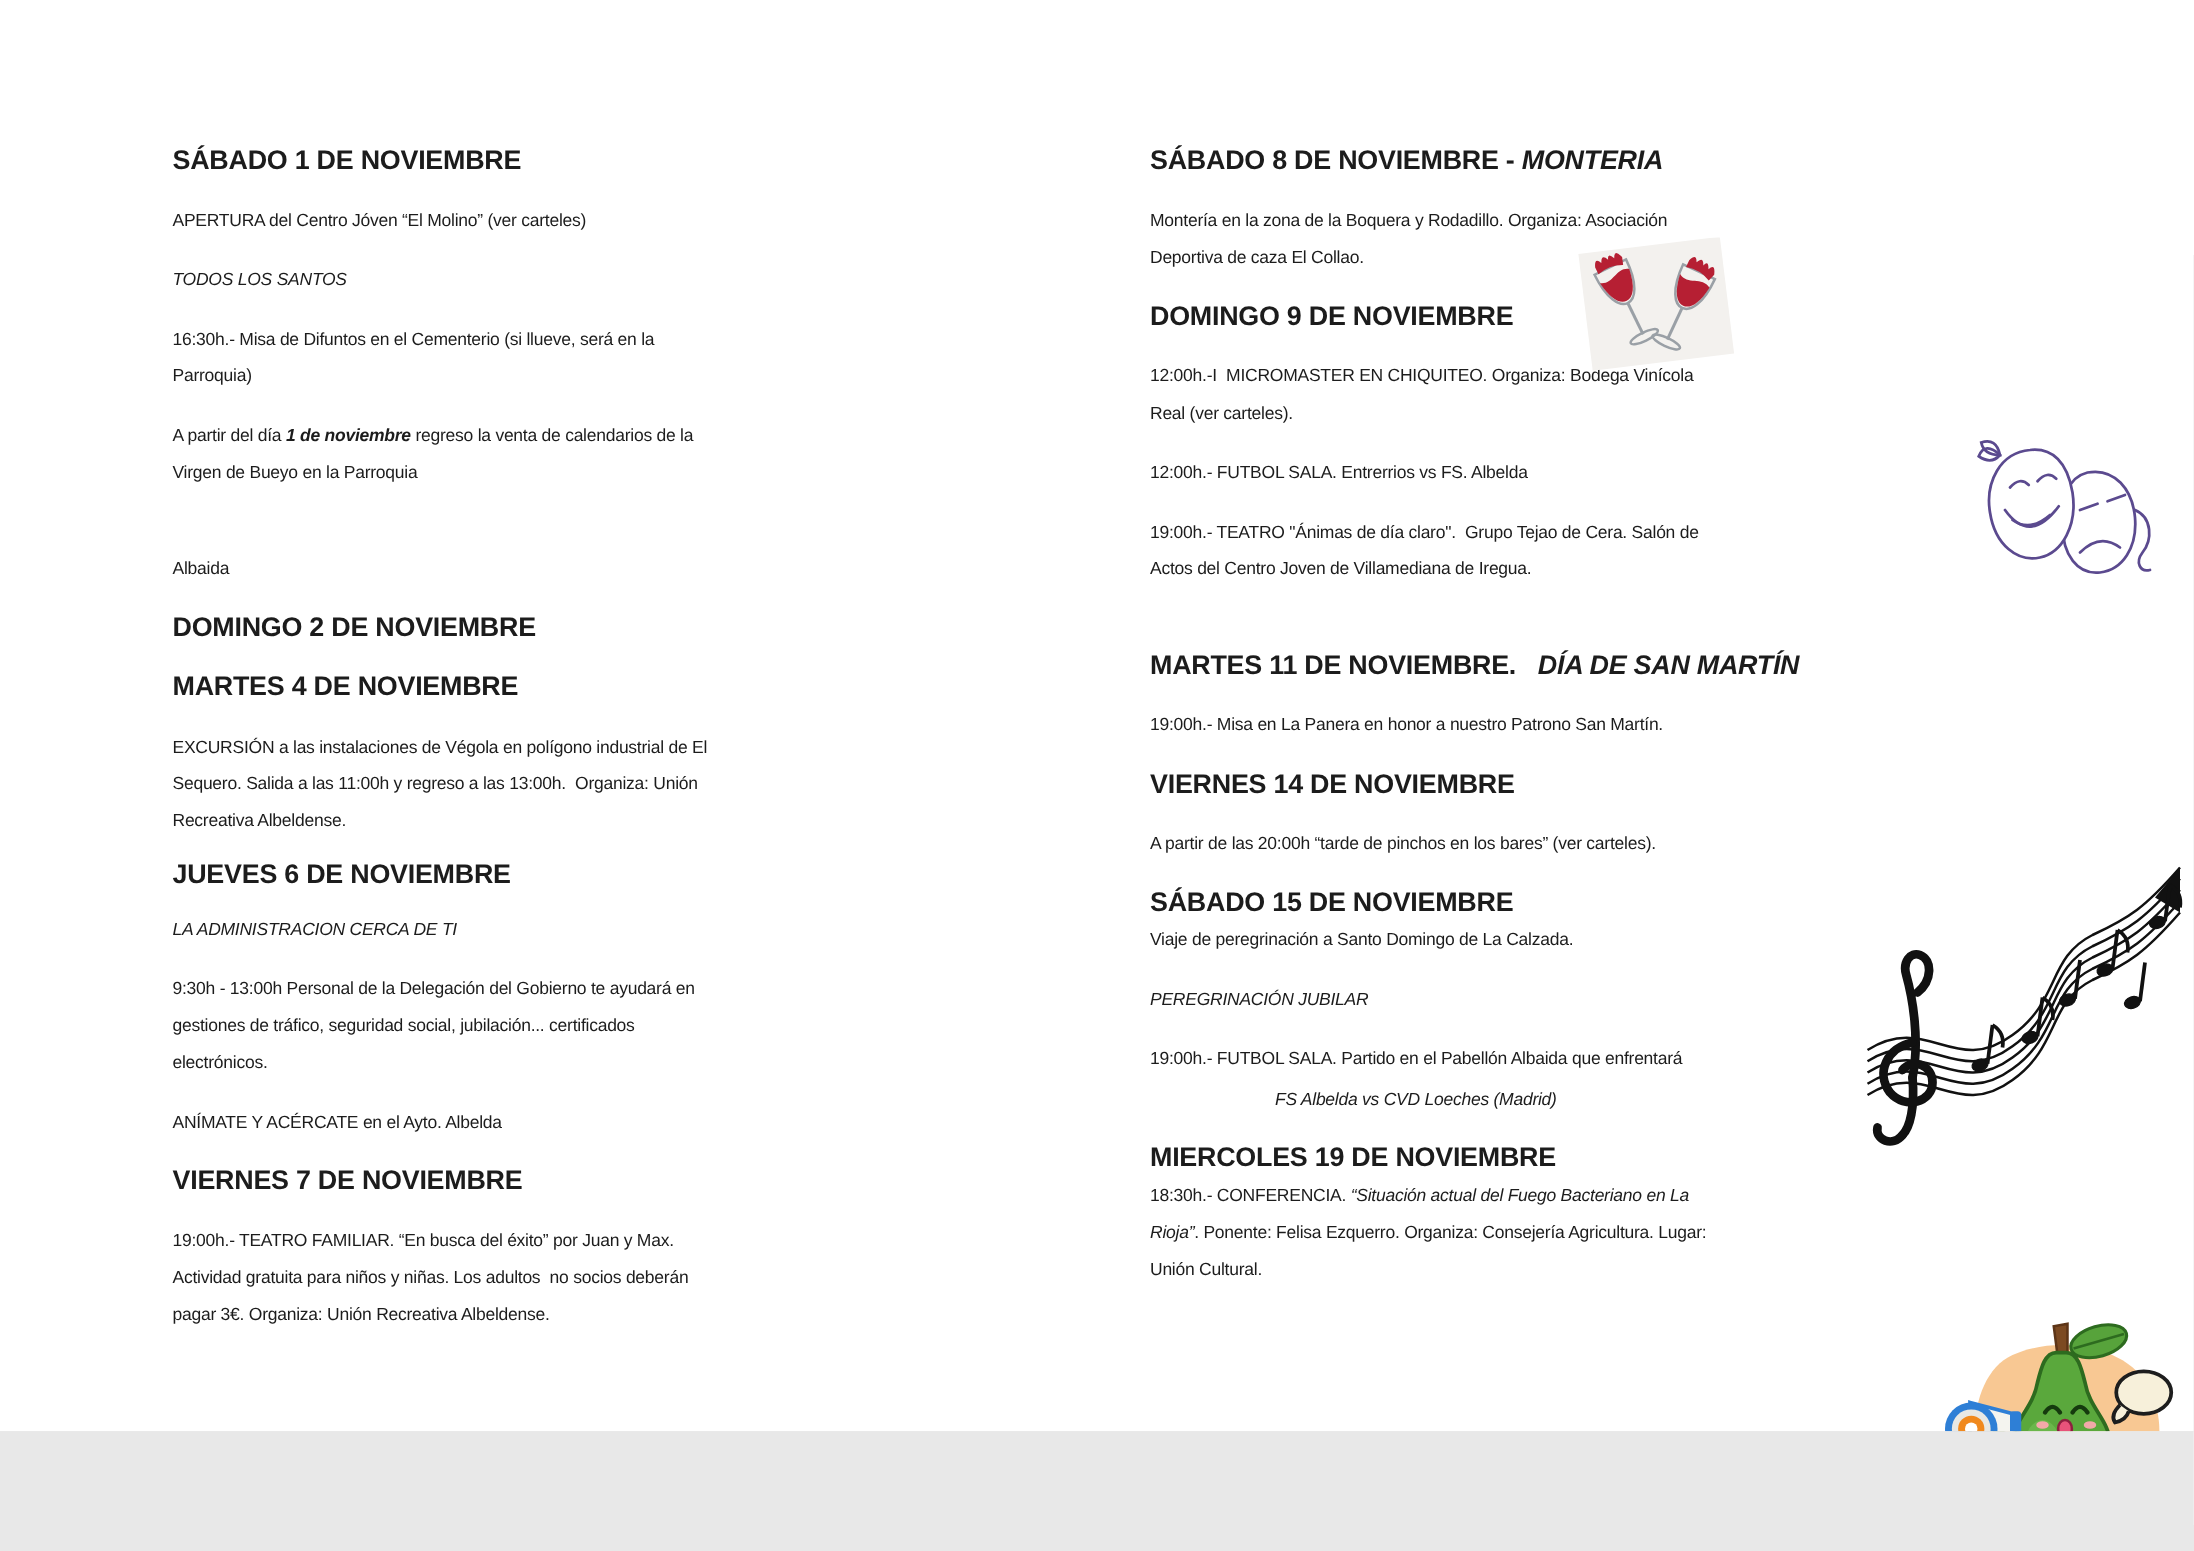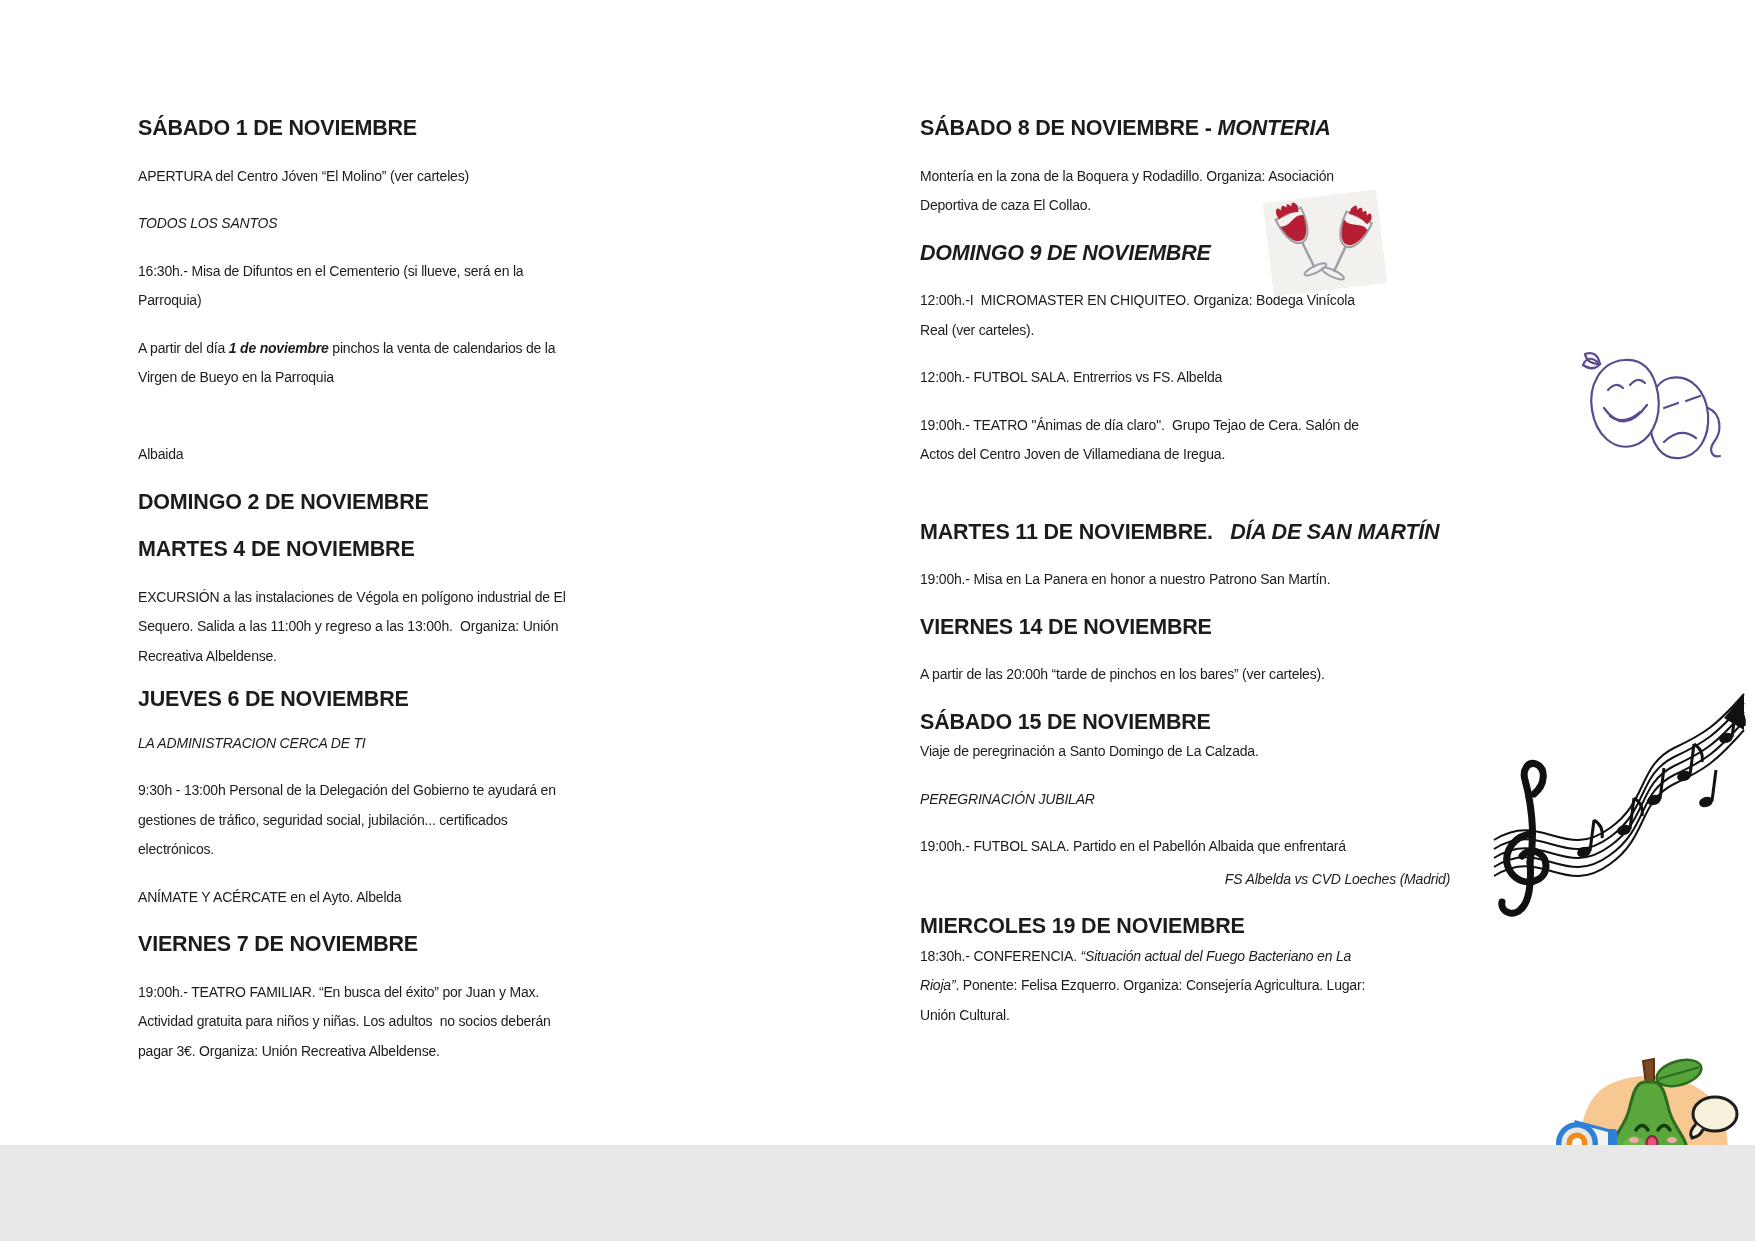--- a/index.html
+++ b/index.html
@@ -29,48 +29,48 @@
 </head>
 <body>
 
 <div id="page">
 
   <div id="col-left" class="col">
       <p class="blk hd"><span>SÁBADO 1 DE NOVIEMBRE</span></p>
       <p class="blk tx"><span>APERTURA del Centro Jóven “El Molino” (ver carteles)</span></p>
       <p class="blk tx"><span class="s-i">TODOS LOS SANTOS</span></p>
       <p class="blk tx"><span>16:30h.- Misa de Difuntos en el Cementerio (si llueve, será en la</span><br><span>Parroquia)</span></p>
-      <p class="blk tx"><span>A partir del día </span><span class="s-bi">1 de noviembre</span><span> pinchos la venta de calendarios de la</span><br><span>Virgen de Bueyo en la Parroquia</span></p>
+      <p class="blk tx"><span>A partir del día </span><span class="s-bi">1 de noviembre</span><span> regreso la venta de calendarios de la</span><br><span>Virgen de Bueyo en la Parroquia</span></p>
       <p class="blk tx"><br><span>Albaida</span></p>
       <p class="blk hd"><span>DOMINGO 2 DE NOVIEMBRE</span></p>
       <p class="blk hd"><span>MARTES 4 DE NOVIEMBRE</span></p>
       <p class="blk tx"><span>EXCURSIÓN a las instalaciones de Végola en polígono industrial de El</span><br><span>Sequero. Salida a las 11:00h y regreso a las 13:00h.  Organiza: Unión</span><br><span>Recreativa Albeldense.</span></p>
       <p class="blk hd" style="margin-top: -4px;"><span>JUEVES 6 DE NOVIEMBRE</span></p>
       <p class="blk tx" style="margin-top: -4px;"><span class="s-i">LA ADMINISTRACION CERCA DE TI</span></p>
       <p class="blk tx"><span>9:30h - 13:00h Personal de la Delegación del Gobierno te ayudará en</span><br><span>gestiones de tráfico, seguridad social, jubilación... certificados</span><br><span>electrónicos.</span></p>
       <p class="blk tx"><span>ANÍMATE Y ACÉRCATE en el Ayto. Albelda</span></p>
       <p class="blk hd"><span>VIERNES 7 DE NOVIEMBRE</span></p>
       <p class="blk tx"><span>19:00h.- TEATRO FAMILIAR. “En busca del éxito” por Juan y Max.</span><br><span>Actividad gratuita para niños y niñas. Los adultos  no socios deberán</span><br><span>pagar 3€. Organiza: Unión Recreativa Albeldense.</span></p>
     </div>
   <div id="col-right" class="col">
       <p class="blk hd"><span>SÁBADO 8 DE NOVIEMBRE - </span><span class="s-bi">MONTERIA</span></p>
       <p class="blk tx"><span>Montería en la zona de la Boquera y Rodadillo. Organiza: Asociación</span><br><span>Deportiva de caza El Collao.</span></p>
-      <p class="blk hd" style=" font-style: italic;"><span>DOMINGO 9 DE NOVIEMBRE</span></p>
+      <p class="blk hd" style=""><span>DOMINGO 9 DE NOVIEMBRE</span></p>
       <p class="blk tx"><span>12:00h.-I  MICROMASTER EN CHIQUITEO. Organiza: Bodega Vinícola</span><br><span>Real (ver carteles).</span></p>
       <p class="blk tx"><span>12:00h.- FUTBOL SALA. Entrerrios vs FS. Albelda</span></p>
       <p class="blk tx"><span>19:00h.- TEATRO "Ánimas de día claro".  Grupo Tejao de Cera. Salón de</span><br><span>Actos del Centro Joven de Villamediana de Iregua.</span></p>
       <p class="blk hd" style="margin-top: 48px;"><span>MARTES 11 DE NOVIEMBRE.   </span><span class="s-bi">DÍA DE SAN MARTÍN</span></p>
       <p class="blk tx"><span>19:00h.- Misa en La Panera en honor a nuestro Patrono San Martín.</span></p>
       <p class="blk hd" style="margin-top: 10px;"><span>VIERNES 14 DE NOVIEMBRE</span></p>
       <p class="blk tx" style="margin-top: 4px;"><span>A partir de las 20:00h “tarde de pinchos en los bares” (ver carteles).</span></p>
       <p class="blk hd" style="margin-top: 5px;"><span>SÁBADO 15 DE NOVIEMBRE</span></p>
       <p class="blk tx" style="margin-top: -18px;"><span>Viaje de peregrinación a Santo Domingo de La Calzada.</span></p>
       <p class="blk tx" style="margin-top: 12px;"><span class="s-i">PEREGRINACIÓN JUBILAR</span></p>
       <p class="blk tx" style="margin-top: 8px;"><span>19:00h.- FUTBOL SALA. Partido en el Pabellón Albaida que enfrentará</span></p>
-      <p class="blk tx" style="margin-top: -15px; padding-left: 100px; text-align: center;"><span class="s-i">FS Albelda vs CVD Loeches (Madrid)</span></p>
+      <p class="blk tx" style="margin-top: -15px; padding-left: 100px;"><span class="s-i">FS Albelda vs CVD Loeches (Madrid)</span></p>
       <p class="blk hd" style="margin-top: 5px;"><span>MIERCOLES 19 DE NOVIEMBRE</span></p>
       <p class="blk tx" style="margin-top: -18px;"><span>18:30h.- CONFERENCIA. </span><span class="s-i">“Situación actual del Fuego Bacteriano en La</span><br><span class="s-i">Rioja”</span><span>. Ponente: Felisa Ezquerro. Organiza: Consejería Agricultura. Lugar:</span><br><span>Unión Cultural.</span></p>
     </div>
 
   <div id="wine-illus" class="illus">
     <svg width="135" height="108" viewBox="0 0 135 108" xmlns="http://www.w3.org/2000/svg">
       <rect x="10" y="6" width="114" height="94" fill="#f3f1ee" transform="rotate(-7 67 53)"></rect>
 
       <g transform="rotate(-26 46 56)">
         <path d="M32,20 C32,42 39,52 46,52 C53,52 60,42 60,20 Z" fill="none" stroke="#9aa0a6" stroke-width="2"></path>

